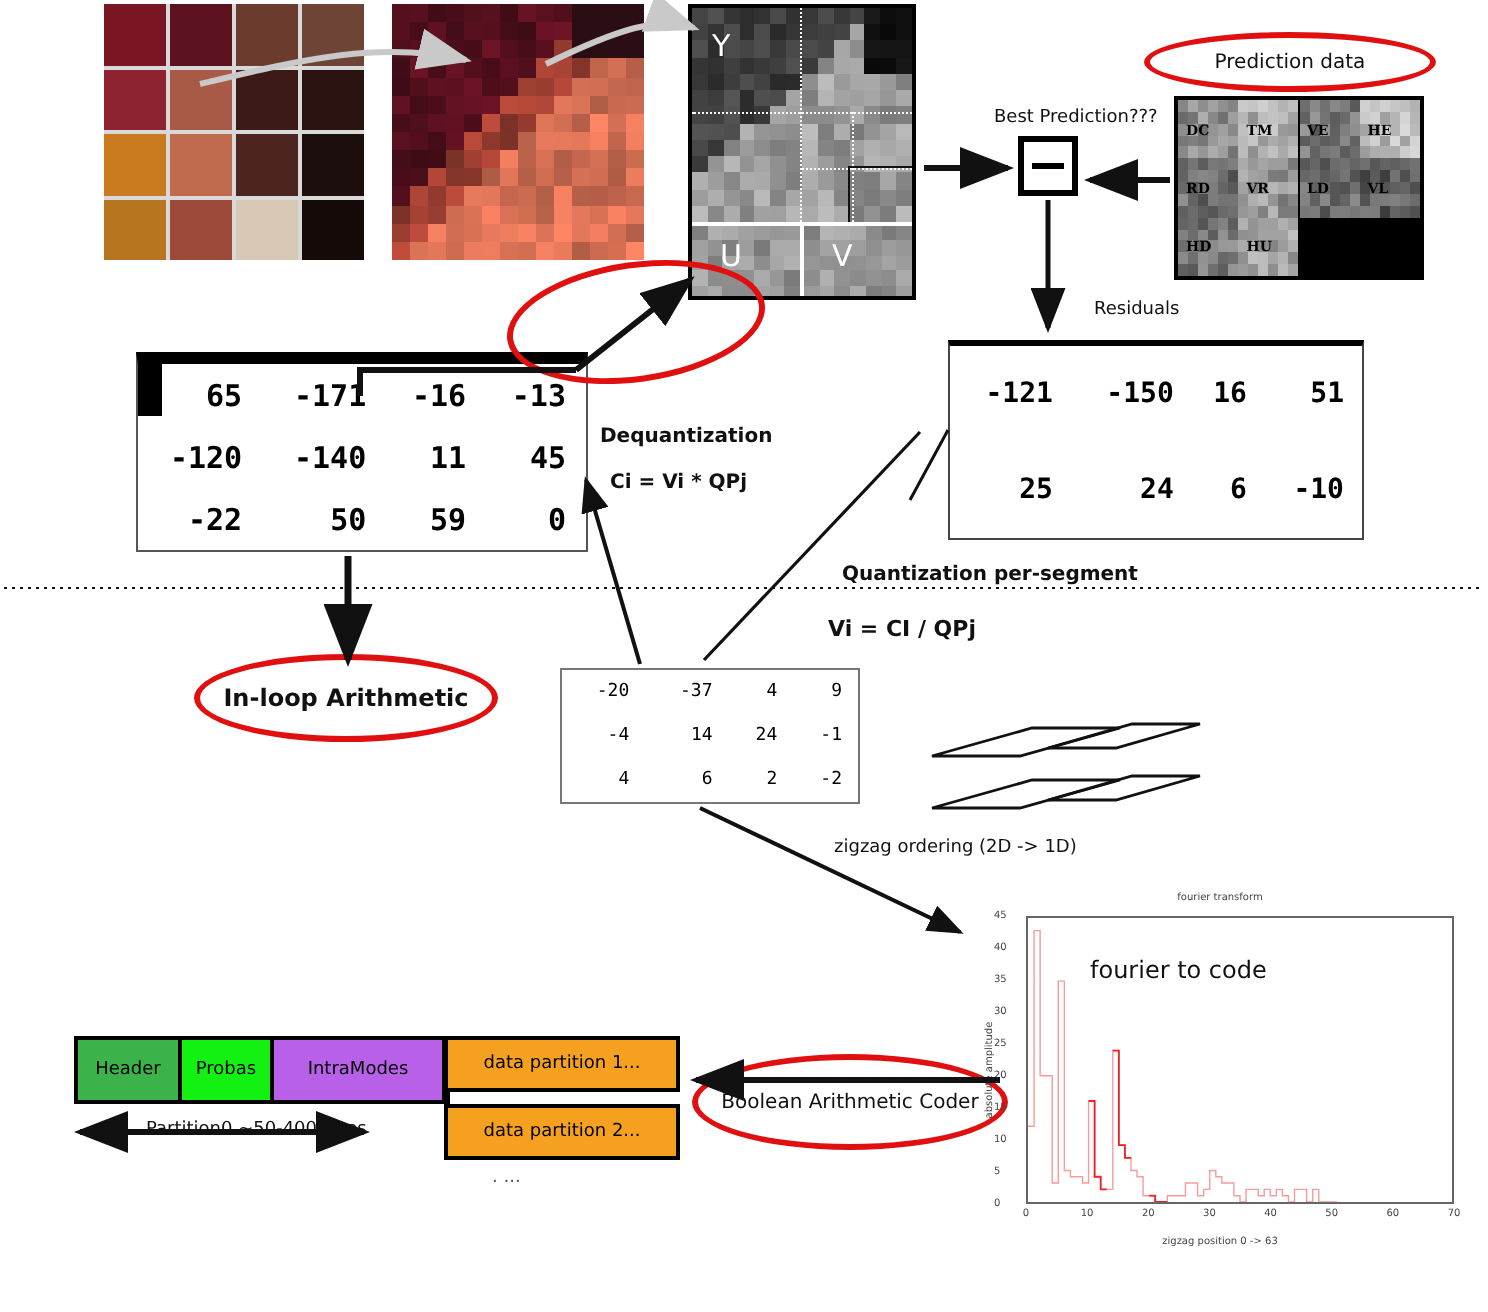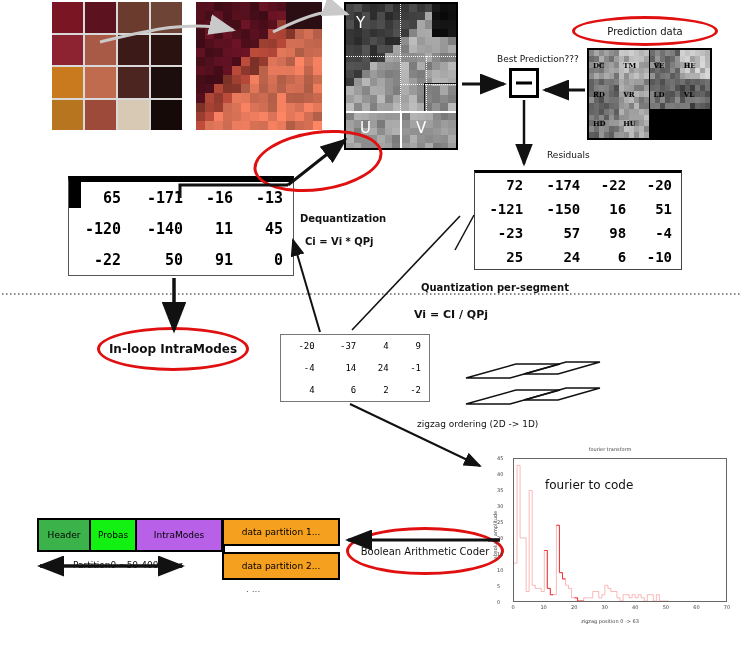--- a/index.html
+++ b/index.html
@@ -1018,36 +1018,24 @@
 <div class="abs" id="subtract-box">
   <div class="minus"></div>
 </div>
 <div class="lbl" style="left:497px;top:54px;font-size:9px;">Best Prediction???</div>
 
 <div class="lbl" style="left:547px;top:150px;font-size:9px;">Residuals</div>
 <div class="matrix" id="resid-matrix">
   <table>
       <tbody>
         <tr>
-          <td>72</td>
-          <td>-174</td>
-          <td>-22</td>
-          <td>-20</td>
-        </tr>
-        <tr>
           <td>-121</td>
           <td>-150</td>
           <td>16</td>
           <td>51</td>
-        </tr>
-        <tr>
-          <td>-23</td>
-          <td>57</td>
-          <td>98</td>
-          <td>-4</td>
         </tr>
         <tr>
           <td>25</td>
           <td>24</td>
           <td>6</td>
           <td>-10</td>
         </tr>
       </tbody>
     </table>
 </div>
@@ -1064,21 +1052,21 @@
         </tr>
         <tr>
           <td>-120</td>
           <td>-140</td>
           <td>11</td>
           <td>45</td>
         </tr>
         <tr>
           <td>-22</td>
           <td>50</td>
-          <td>91</td>
+          <td>59</td>
           <td>0</td>
         </tr>
       </tbody>
     </table>
 </div>
 
 <div class="matrix" id="quant-matrix">
   <table>
       <tbody>
         <tr>
@@ -1103,21 +1091,21 @@
     </table>
 </div>
 
 <div class="lbl lbl-b" style="left:300px;top:213px;font-size:10px;">Dequantization</div>
 <div class="lbl lbl-b" style="left:305px;top:236px;font-size:10px;">Ci = Vi * QPj</div>
 <div class="lbl lbl-b" style="left:421px;top:282px;font-size:10px;">Quantization per-segment</div>
 <div class="lbl lbl-b" style="left:414px;top:308px;font-size:11px;">Vi = CI / QPj</div>
 <div class="lbl" style="left:417px;top:419px;font-size:9px;">zigzag ordering  (2D -&gt; 1D)</div>
 
 <div class="ellipse" style="left:97px;top:327px;width:152px;height:44px;"></div>
-<div class="ellipse-label" style="left:97px;top:327px;width:152px;height:44px;font-size:12px;font-weight:bold;">In-loop IntraModes</div>
+<div class="ellipse-label" style="left:97px;top:327px;width:152px;height:44px;font-size:12px;font-weight:bold;">In-loop Arithmetic</div>
 
 <div class="abs" id="partition0" style="width: 188px;">
     <div style="background: rgb(59, 179, 74); width: 52px; border-right: 2px solid rgb(0, 0, 0);">Header</div>
     <div style="background: rgb(19, 241, 19); width: 46px; border-right: 2px solid rgb(0, 0, 0);">Probas</div>
     <div style="background: rgb(184, 96, 232); width: 86px; border-right: 2px solid rgb(0, 0, 0);">IntraModes</div>
   </div>
 <div class="lbl" style="left:73px;top:560px;font-size:9px;">Partition0 ~50-400bytes</div>
 <div class="dp" style="top: 518px; background: rgb(245, 160, 30);">
   <span>data partition 1...</span>
 </div>

